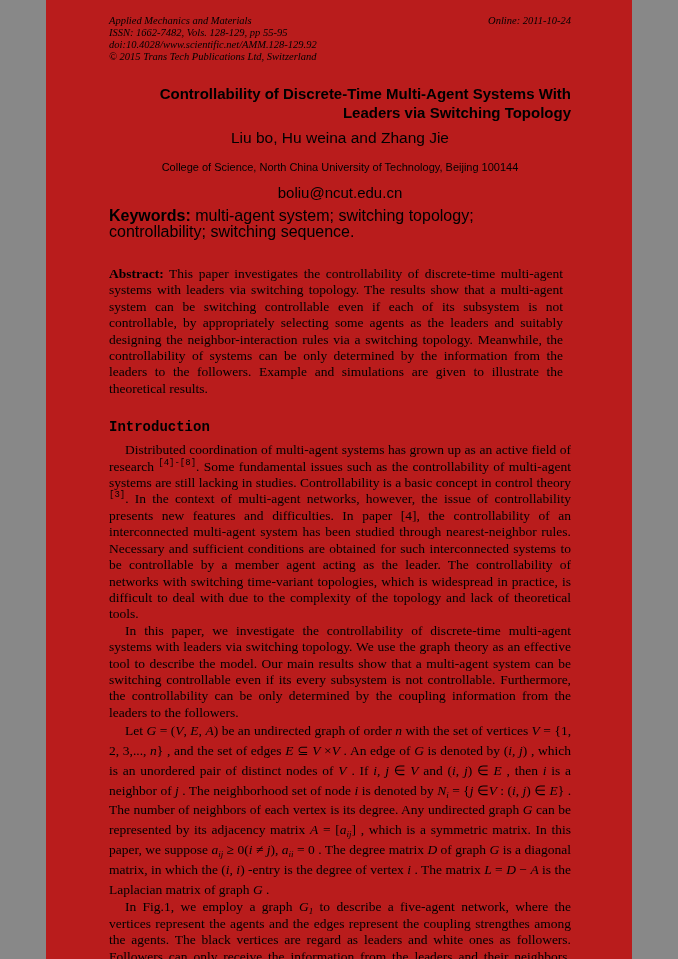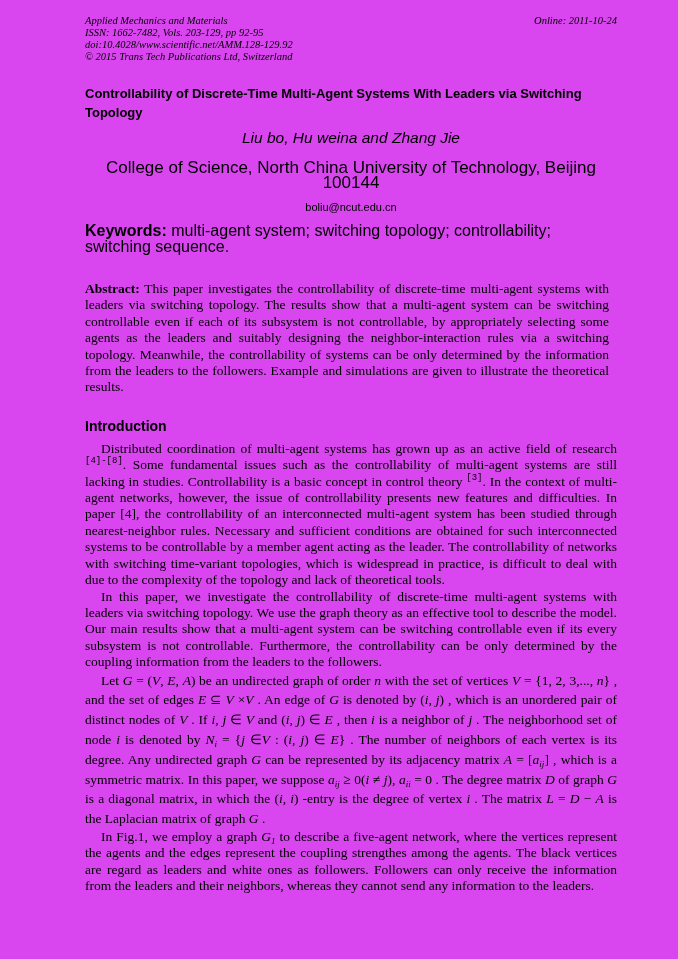--- a/index.html
+++ b/index.html
@@ -1,23 +1,23 @@
 <!DOCTYPE html>
 <html><head>
 <meta charset="utf-8">
 <style>
   html, body { margin: 0; padding: 0; background: #888; }
   .page {
     position: relative;
-    width: 678px;
+    width: 586px;
     height: 959px;
     margin: 0 auto;
-    background: #d946ef;
+    background: #b91c1c;
     box-sizing: border-box;
-    padding: 15px 61px 0 85px;
+    padding: 15px 61px 0 63px;
     color: #000;
     font-family: "Liberation Serif", serif;
     overflow: hidden;
   }
   
   .hdr {
     display: flex;
     justify-content: space-between;
     align-items: flex-start;
     font-family: "Liberation Serif", serif;
@@ -25,43 +25,42 @@
     font-size: 10.5px;
     line-height: 12px;
   }
   .hdr-left div { white-space: nowrap; }
   .hdr-right { white-space: nowrap; text-align: right; }
   
   .title {
     margin: 21px 0 0 0;
     font-family: "Liberation Sans", sans-serif;
     font-weight: bold;
-    font-size: 13px;
+    font-size: 15px;
     line-height: 19px;
-    text-align: left;
+    text-align: right;
   }
   .authors {
     margin-top: 6px;
     font-family: "Liberation Sans", sans-serif;
     font-size: 15.5px;
     line-height: 20px;
     text-align: center;
-    font-style: italic;
   }
   .affil {
     margin-top: 12px;
     font-family: "Liberation Sans", sans-serif;
-    font-size: 17px;
+    font-size: 11px;
     line-height: 15px;
     text-align: center;
   }
   .email {
     margin-top: 10px;
     font-family: "Liberation Sans", sans-serif;
-    font-size: 11px;
+    font-size: 15px;
     line-height: 15px;
     text-align: center;
   }
   
   .kw {
     margin: 8px 0 0 0;
     font-family: "Liberation Sans", sans-serif;
     font-size: 16px;
     line-height: 16px;
     text-align: left;
@@ -74,21 +73,21 @@
     line-height: 16.4px;
     text-align: justify;
   }
   .abstract b { font-weight: bold; }
   
   .sec-head {
     margin: 22px 0 6px 0;
     font-size: 14px;
     line-height: 17px;
     font-weight: bold;
-    font-family: Liberation Sans, sans-serif;
+    font-family: Liberation Mono, monospace;
   }
   
   .body {
     margin: 0;
     font-size: 13.5px;
     line-height: 16.4px;
     text-align: justify;
   }
   .ind { text-indent: 16px; }
   .math-para { line-height: 19.8px; }
@@ -109,21 +108,21 @@
   }
 </style>
 </head>
 <body>
 
 <div class="page">
 
   <header class="hdr">
     <div class="hdr-left">
       <div>Applied Mechanics and Materials</div>
-      <div>ISSN: 1662-7482, Vols. 203-129, pp 92-95</div>
+      <div>ISSN: 1662-7482, Vols. 128-129, pp 55-95</div>
       <div>doi:10.4028/www.scientific.net/AMM.128-129.92</div>
       <div>© 2015 Trans Tech Publications Ltd, Switzerland</div>
     </div>
     <div class="hdr-right">Online: 2011-10-24</div>
   </header>
 
   <h1 class="title">Controllability of Discrete-Time Multi-Agent Systems With Leaders via Switching Topology</h1>
 
   <div class="authors">Liu bo, Hu weina and Zhang Jie</div>
 

